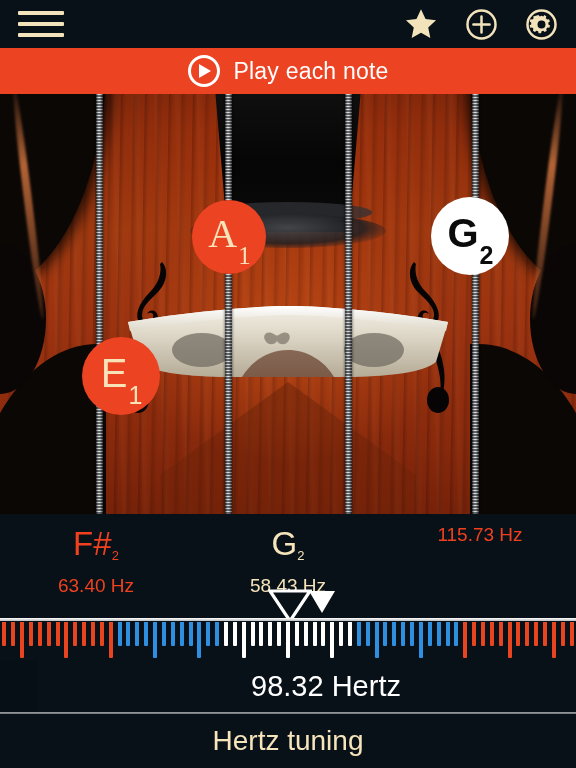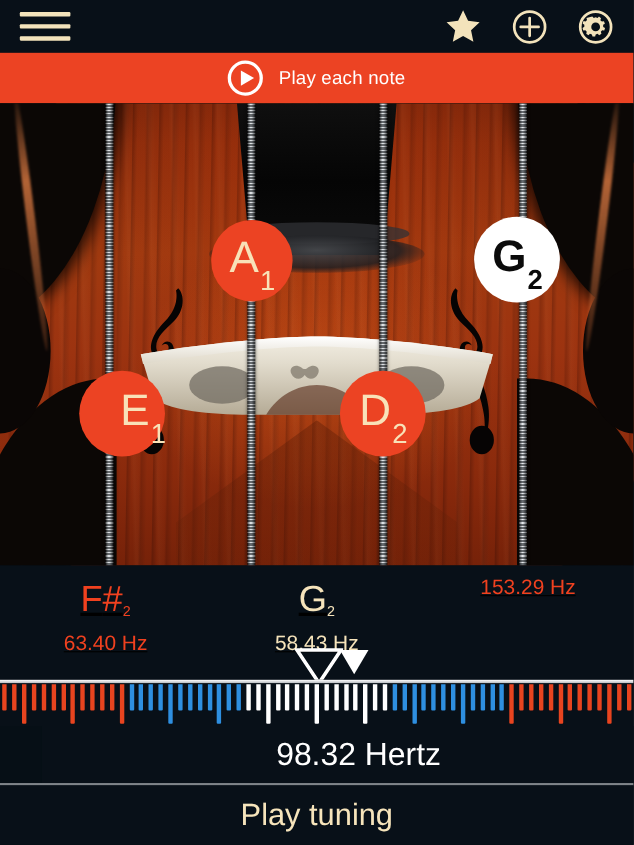--- a/index.html
+++ b/index.html
@@ -35,21 +35,21 @@
     display:flex; align-items:center; justify-content:center; gap:14px;
     cursor:pointer;
   }
   .banner .playcircle { width:32px; height:32px; border:3px solid #fff;
     border-radius:50%; display:flex; align-items:center; justify-content:center; }
   .banner .playtri {
     width:0; height:0; border-left:12px solid #fff;
     border-top:7.5px solid transparent; border-bottom:7.5px solid transparent;
     margin-left:3px;
   }
-  .banner .blabel { color:#fff; font-size:17px; letter-spacing:.2px; }
+  .banner .blabel { color:#fff; font-size:23px; letter-spacing:.2px; }
 
   
   .instrument {
     position:absolute; left:0; top:94px; width:576px; height:420px;
     overflow:hidden; background:#0a0a0a;
   }
   .violin-body {
     position:absolute; left:-4px; top:-34px; width:584px; height:500px;
     background:
       radial-gradient(ellipse 230px 170px at 50% 56%, rgba(255,120,30,.30) 0%, rgba(255,110,25,0) 72%),
@@ -277,46 +277,43 @@
                  C168 34 162 30 156 34 C154 36 152 36 150 34 Z" fill="#8b8477" opacity=".85"></path>
         <path d="M118 77 C128 60 146 50 164 50 C182 50 200 60 210 77 Z" fill="#4a1a08" opacity=".55"></path>
       </svg>
     </div>
 
     <div class="string" style="left:96px;"></div>
     <div class="string" style="left:225px;"></div>
     <div class="string" style="left:345px;"></div>
     <div class="string" style="left:472px;"></div>
 
-    <div class="note orange" style="left:192px; top:106px; width:74px; height:74px;">
+    <div class="note orange" style="left:192px; top:106px; width:74px; height:74px;font-family:Liberation Serif, serif;">
       <span class="nlabel"><span>A</span><span class="nsub">1</span></span>
     </div>
     <div class="note white" style="left:431px; top:103px; width:78px; height:78px;">
       <span class="nlabel"><span>G</span><span class="nsub">2</span></span>
     </div>
-    <div class="note orange" style="left:72px; top:243px; width:78px; height:78px;justify-content:flex-end;">
+    <div class="note orange" style="left:82px; top:243px; width:78px; height:78px;">
       <span class="nlabel"><span>E</span><span class="nsub">1</span></span>
     </div>
-    <div class="note orange" style="left:309px; top:243px; width:78px; height:78px;">
-      <span class="nlabel"><span>D</span><span class="nsub">2</span></span>
-    </div>
   </div>
 
   <div class="readout">
-    <div class="notes3" style="top:8px;text-decoration:underline;">
+    <div class="notes3" style="top:8px;">
       <div class="ncol side-n">
         <div class="nname"><span>F</span><span>#</span><span class="sup-s">2</span></div>
         <div class="nhz">63.40 Hz</div>
       </div>
       <div class="ncol mid-n">
         <div class="nname"><span>G</span><span></span><span class="sup-s">2</span></div>
         <div class="nhz">58.43 Hz</div>
       </div>
       <div class="ncol side-n">
-        <div class="nhz">153.29 Hz</div>
+        <div class="nhz">115.73 Hz</div>
       </div>
     </div>
   </div>
 
   <div class="tri-target">
     <svg width="44" height="34" viewBox="0 0 44 34">
       <polygon points="2,2 42,2 22,32" fill="none" stroke="#ffffff" stroke-width="3.2" stroke-linejoin="miter"></polygon>
     </svg>
   </div>
   <div class="tri-current"></div>
@@ -390,16 +387,16 @@
         <div class="tick" style="left: 560.708px; height: 24px; background: rgb(232, 68, 31);"></div>
         <div class="tick" style="left: 569.569px; height: 24px; background: rgb(232, 68, 31);"></div>
       </div>
   </div>
 
   <div class="hzline">
     <span class="hztext">98.32 Hertz</span>
   </div>
   <div class="divider"></div>
   <div class="stopbar">
-    <span class="stext">Play tuning</span>
+    <span class="stext">Hertz tuning</span>
   </div>
 
 </div>
 
 </body></html>

